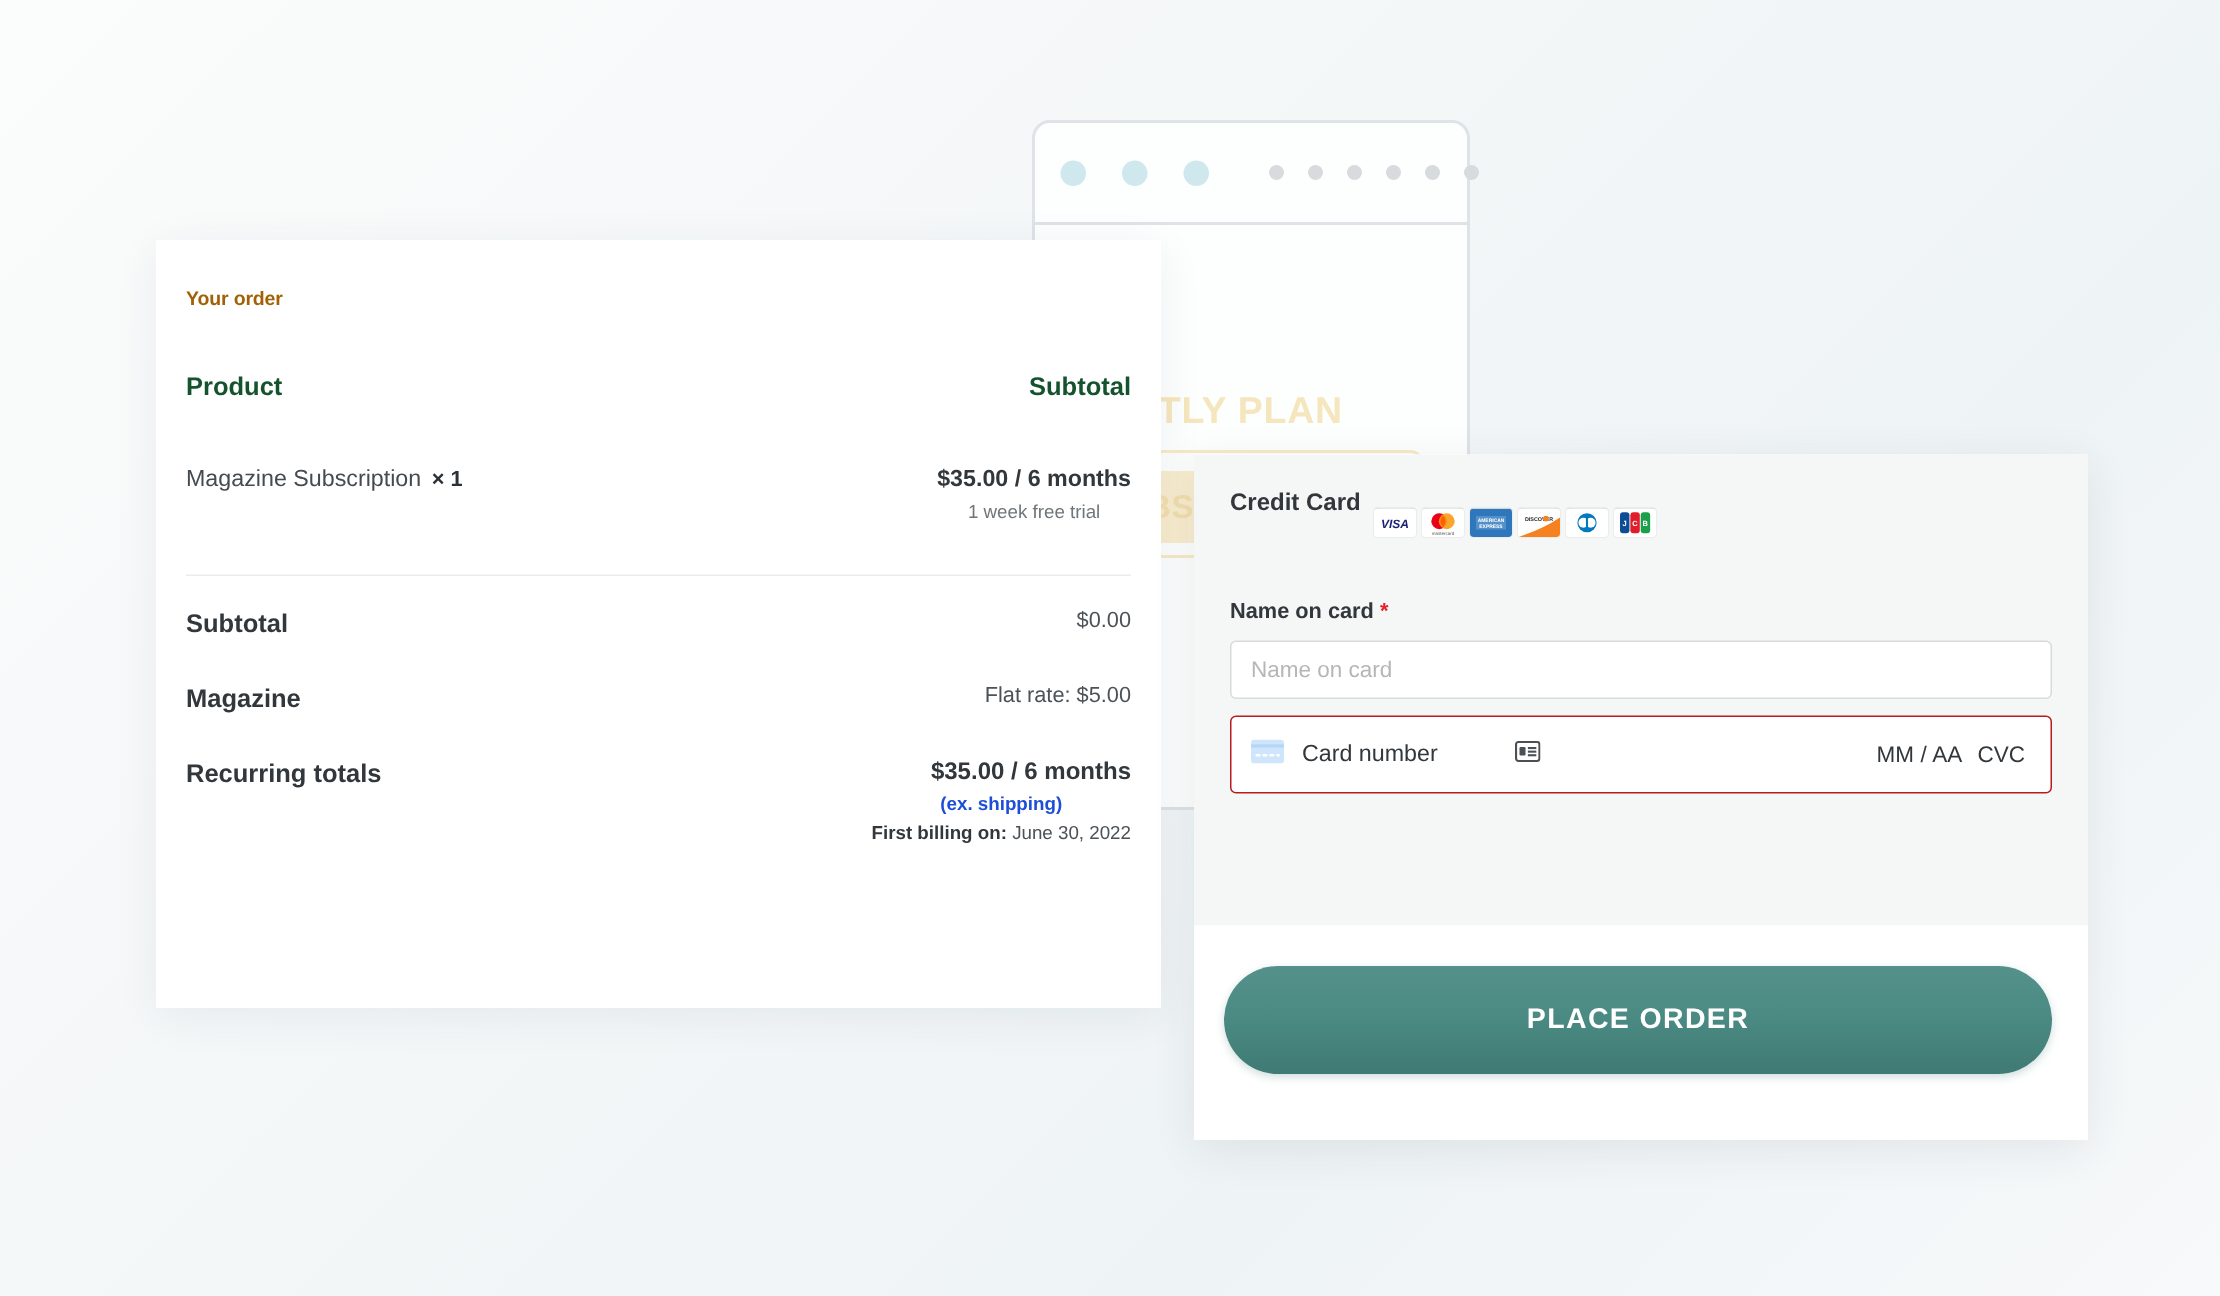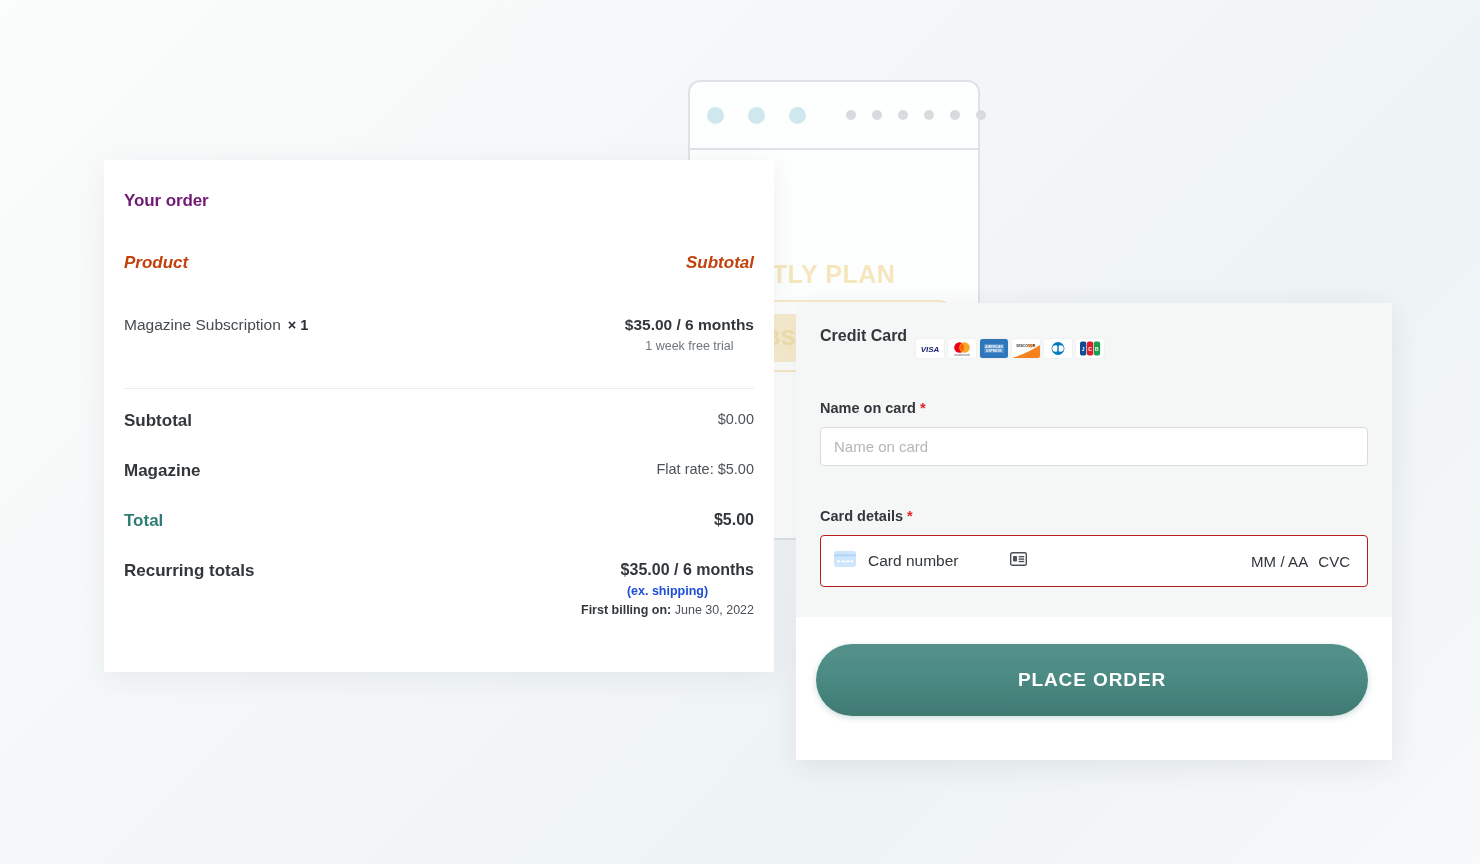--- a/index.html
+++ b/index.html
@@ -64,30 +64,30 @@
   .order-panel {
     position: absolute;
     left: 104px; top: 160px;
     width: 670px; height: 512px;
     background: #ffffff;
     box-shadow: 0 6px 28px rgba(40,60,70,0.07);
     padding: 0 20px 0 20px;
   }
   .order-inner { padding: 18px 0 0 0; }
   .order-title {
-    font-size: 17px; font-weight: 700; color: #701a75;
+    font-size: 13px; font-weight: 700; color: #a16207;
     letter-spacing: -0.1px;
     margin: 13px 0 0 0;
   }
   .order-row {
     display: flex; align-items: flex-start; justify-content: space-between;
   }
   .col-head { margin-top: 42px; }
   .col-head .lbl, .col-head .val {
-    font-size: 17px; font-weight: 700; color: #c2410c; font-style: italic;
+    font-size: 17px; font-weight: 700; color: #14532d;
   }
   .product-row { margin-top: 43px; }
   .product-name { font-size: 15.5px; color: #454b50; font-weight: 400; }
   .product-qty { font-size: 14.5px; color: #2c3136; font-weight: 700; margin-left: 7px; }
   .product-price { font-size: 15.5px; font-weight: 700; color: #32373c; text-align: right; }
   .product-sub { font-size: 12.5px; color: #6f7579; font-weight: 400; margin-top: 5px; text-align: center; }
 
   .divider {
     margin-top: 35px;
     border-top: 1px solid #ececec;
@@ -230,24 +230,20 @@
     <div class="totals">
       <div class="total-row">
         <span class="total-label">Subtotal</span>
         <span class="total-value">$0.00</span>
       </div>
       <div class="total-row">
         <span class="total-label">Magazine</span>
         <span class="total-value">Flat rate: $5.00</span>
       </div>
       <div class="total-row">
-        <span class="total-label accent">Total</span>
-        <span class="total-value big">$5.00</span>
-      </div>
-      <div class="total-row">
         <span class="total-label">Recurring totals</span>
         <div>
           <div class="total-value bold">$35.00 / 6 months</div>
           <div class="sub-note">(ex. shipping)</div>
           <div class="sub-note2"><b>First billing on:</b> <span>June 30, 2022</span></div>
         </div>
       </div>
     </div>
   </div>
 </div>
@@ -315,21 +311,20 @@
               <text x="20.9" y="11.5" font-family="'Liberation Sans',sans-serif" font-size="5" font-weight="700" fill="#fff" text-anchor="middle">B</text>
             </svg>
         </span>
 
       </div>
     </div>
 
     <div class="field-label"><span>Name on card</span> <span class="req">*</span></div>
     <input class="text-input" type="text" placeholder="Name on card" style="">
 
-    <div class="field-label"><span>Card details</span> <span class="req">*</span></div>
 
     <div class="card-details-box">
       <span class="cd-cardnum-icon">
         <svg width="22" height="16" viewBox="0 0 22 16">
             <rect width="22" height="16" rx="2.4" fill="#cfe5fb"></rect>
             <rect x="0" y="3.2" width="22" height="2.2" fill="#b5d6f7"></rect>
             <rect x="3" y="9.6" width="3.4" height="1.7" rx="0.6" fill="#fff"></rect>
             <rect x="7.6" y="9.6" width="3.4" height="1.7" rx="0.6" fill="#fff"></rect>
             <rect x="12.2" y="9.6" width="3.4" height="1.7" rx="0.6" fill="#fff"></rect>
             <rect x="16.8" y="9.6" width="2.4" height="1.7" rx="0.6" fill="#fff"></rect>

